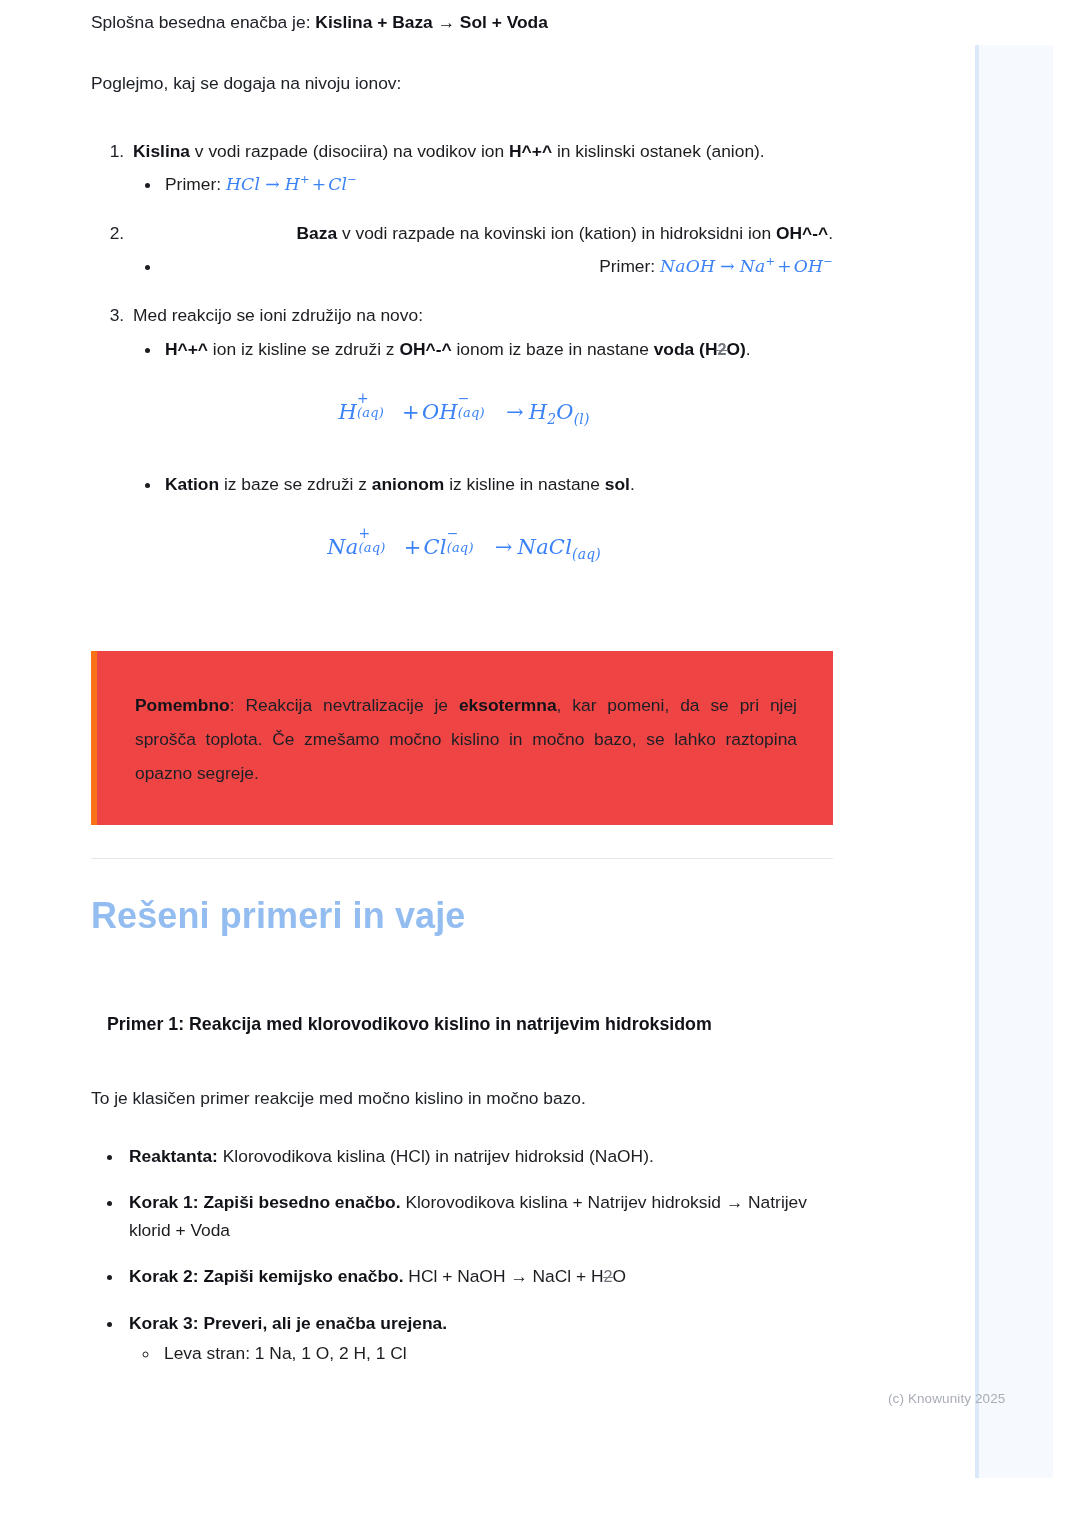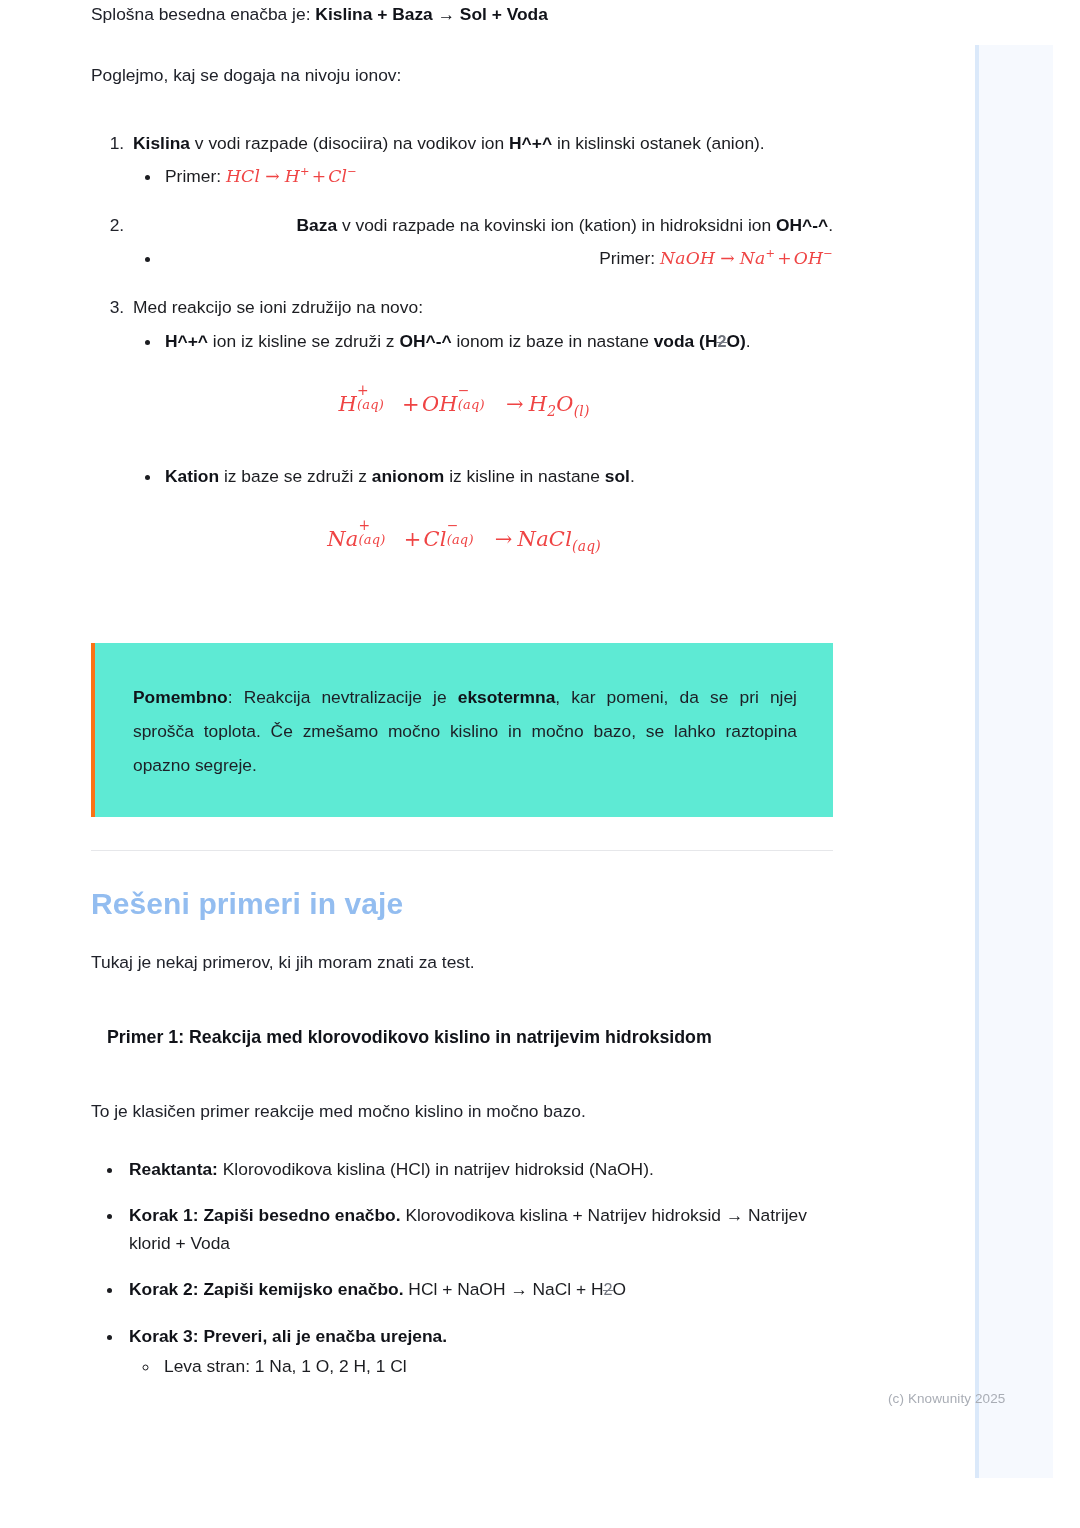--- a/index.html
+++ b/index.html
@@ -37,21 +37,21 @@
     color: #a9adb5;
     letter-spacing: 0.1px;
     white-space: nowrap;
     z-index: 5;
   }
 
   
   .doc {
     position: absolute;
     left: 91px;
-    top: 0;
+    top: 8px;
     width: 742px;
     box-sizing: content-box;
     z-index: 2;
   }
 
   p.para {
     margin: 0 0 0px 0;
     font-size: 17.4px;
     line-height: 1.62;
     color: #20222a;
@@ -103,21 +103,21 @@
     font-size: 17.4px;
     line-height: 1.6;
   }
   ul.sub2 > li { padding-left: 4px; }
 
   
   .math {
     font-family: "DejaVu Serif", "Liberation Serif", serif;
     font-style: italic;
     font-size: 17.2px;
-    color: #ef4444;
+    color: #3b82f6;
     white-space: nowrap;
     letter-spacing: 0.2px;
   }
   .math .op { font-style: normal; padding: 0 2px; }
   .math sup, .math sub {
     font-size: 0.66em;
     font-style: italic;
     line-height: 0;
   }
   .math sup { vertical-align: super; }
@@ -155,22 +155,22 @@
     content: "";
     position: absolute;
     left: -1px; right: -1px;
     top: 52%;
     height: 1.4px;
     background: #7b7f88;
   }
 
   
   .callout {
-    background: #5eead4;
-    border-left: 4px solid #f97316;
+    background: #ef4444;
+    border-left: 6px solid #f97316;
     padding: 38px 36px 34px 38px;
     box-sizing: border-box;
     width: 742px;
   }
   .callout p {
     margin: 0;
     font-size: 17.4px;
     line-height: 1.95;
     color: #1d1f26;
     text-align: justify;
@@ -178,21 +178,21 @@
 
   hr.divider {
     border: none;
     border-top: 1.5px solid #e6e7ea;
     margin: 0;
     width: 742px;
   }
 
   h2.section {
     margin: 0;
-    font-size: 30px;
+    font-size: 36px;
     font-weight: 700;
     color: #93bdf0;
     letter-spacing: 0.1px;
     line-height: 1.2;
   }
 
   p.example-title {
     margin: 16px;
     font-size: 17.8px;
     font-weight: 700;
@@ -276,21 +276,20 @@
   <div style="height:33px;"></div>
 
   <hr class="divider">
 
   <div style="height:35px;"></div>
 
   <h2 class="section">Rešeni primeri in vaje</h2>
 
   <div style="height:26px;"></div>
 
-  <p class="para">Tukaj je nekaj primerov, ki jih moram znati za test.</p>
 
   <div style="height:32px;"></div>
 
   <p class="example-title">Primer 1: Reakcija med klorovodikovo kislino in natrijevim hidroksidom</p>
 
   <div style="height:30px;"></div>
 
   <p class="para">To je klasičen primer reakcije med močno kislino in močno bazo.</p>
 
   <div style="height:30px;"></div>

